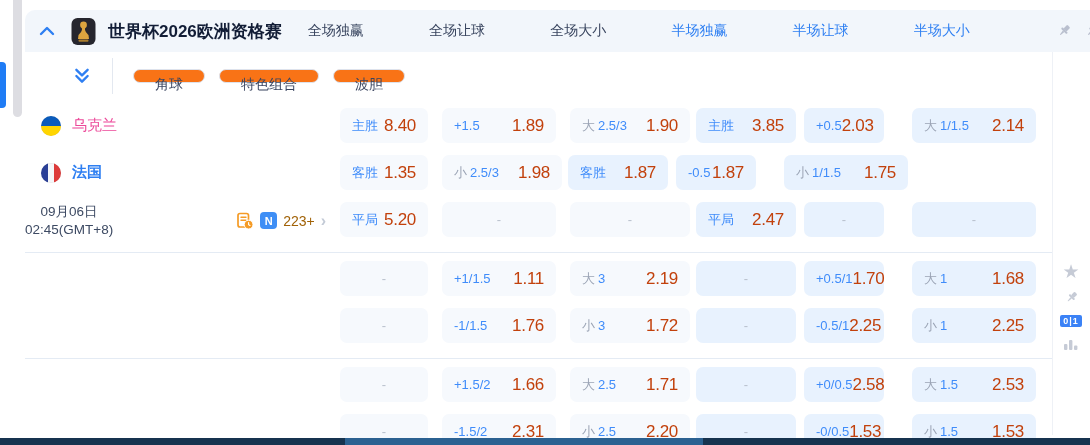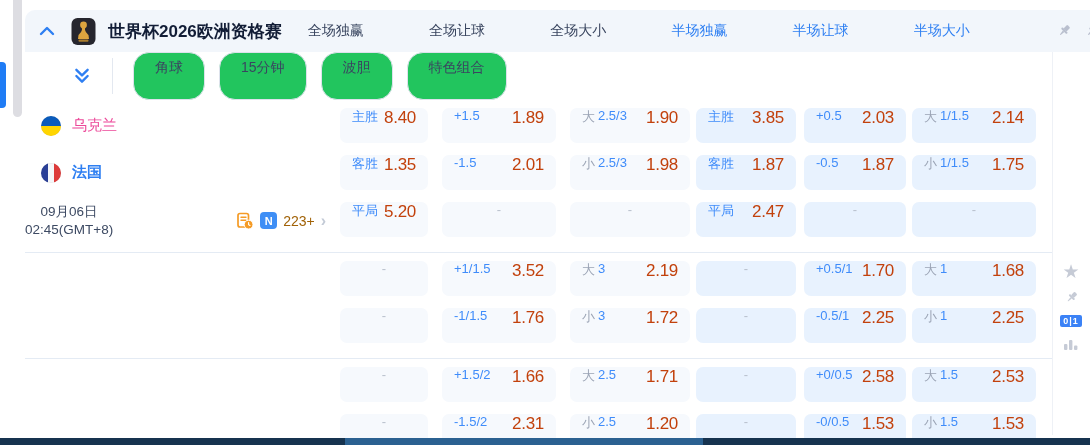--- a/index.html
+++ b/index.html
@@ -25,43 +25,43 @@
   .tab{font-size:14px;color:#38445e;cursor:pointer;white-space:nowrap;}
   .tab.active{color:#2e7ff2;}
   .header-pins{margin-left:auto;display:flex;gap:11px;margin-right:-10px;}
   .header-pins svg{display:block;}
 
   
   .filter-row{height:48px;display:flex;align-items:center;padding-left:48px;}
   .dchevron{width:18px;height:18px;display:flex;cursor:pointer;}
   .fdivider{width:1px;height:36px;background:#e3e8f0;margin-left:21px;}
   .pills{display:flex;gap:14px;margin-left:20px;}
-  .pill{height:48px;line-height:28px;box-sizing:border-box;border:1px solid #dde2ec;border-radius:16px;
-        padding:0 21px;font-size:14px;color:#3a4560;background:#22c55e;cursor:pointer;white-space:nowrap;}
+  .pill{height:14px;line-height:28px;box-sizing:border-box;border:1px solid #dde2ec;border-radius:16px;
+        padding:0 21px;font-size:14px;color:#3a4560;background:#f97316;cursor:pointer;white-space:nowrap;}
 
   
   .grid{position:relative;}
   .block{display:flex;}
   .info-col{width:315px;flex:none;padding-top:8px;box-sizing:border-box;}
   .odds-group{flex:none;display:flex;flex-direction:column;padding:8px 0 15px;}
   .odds-row{display:flex;height:35px;margin-bottom:12px;}
   .odds-row:last-child{margin-bottom:0;}
-  .cell{height:35px;border-radius:7px;display:flex;align-items:flex-start;padding:0 12px;box-sizing:border-box;cursor:pointer;}
+  .cell{height:35px;border-radius:7px;display:flex;align-items:center;padding:0 12px;box-sizing:border-box;cursor:pointer;}
   .cell.light{background:#f6f9fd;}
   .cell.tinted{background:#e8f2fe;}
   .cell .pre{color:#9ba4b5;font-size:13px;margin-right:3px;}
   .cell .lab{color:#3f8cfa;font-size:13px;white-space:nowrap;}
   .cell .val{margin-left:auto;color:#c2410c;font-size:17px;font-weight:400;letter-spacing:-0.3px;}
   .cell.empty{justify-content:center;}
   .dash{color:#b9c1cd;font-size:13px;}
   .c0{width:88px;margin-right:14px;}
   .c1{width:114px;margin-right:14px;}
   .c2{width:120px;margin-right:6px;}
   .c3{width:100px;margin-right:8px;}
-  .c4{width:102px;margin-right:6px;}
+  .c4{width:80px;margin-right:28px;}
   .c5{width:124px;margin-right:0;}
   .hdivider{height:1px;background:#e4ebf4;margin-right:38px;}
 
   
   .team-row{height:35px;margin-bottom:12px;display:flex;align-items:center;padding-left:16px;}
   .flag{width:20px;height:20px;border-radius:50%;margin-right:11px;flex:none;box-shadow:inset 0 0 0 0.5px rgba(0,0,0,.08);}
   .flag.ua{background:linear-gradient(#0a5bbb 50%,#ffd500 50%);}
   .flag.fr{background:linear-gradient(90deg,#2a3f96 0 34%,#f5f6f8 34% 66%,#dd3a3a 66% 100%);}
   .team-name{font-size:15px;color:#ec4899;}
   .team-name.away{color:#2e7ff2;font-weight:700;}
@@ -136,23 +136,22 @@
   <div class="filter-row">
     <div class="dchevron">
       <svg width="18" height="18" viewBox="0 0 16 16">
           <polyline points="3,2.5 8,7.5 13,2.5" fill="none" stroke="#2e7ff2" stroke-width="2.1" stroke-linecap="round" stroke-linejoin="round"></polyline>
           <polyline points="3,8 8,13 13,8" fill="none" stroke="#2e7ff2" stroke-width="2.1" stroke-linecap="round" stroke-linejoin="round"></polyline>
         </svg>
     </div>
     <div class="fdivider"></div>
     <div class="pills">
         <div class="pill">角球</div>
-        <div class="pill">15分钟</div>
+        <div class="pill">特色组合</div>
         <div class="pill">波胆</div>
-        <div class="pill">特色组合</div>
       </div>
   </div>
 
   <div class="grid">
     <div class="block">
       <div class="info-col">
         <div class="team-row">
           <span class="flag ua"></span>
           <span class="team-name">乌克兰</span>
         </div>
@@ -205,24 +204,20 @@
               <span class="pre">大</span>
               <span class="lab">1/1.5</span>
               <span class="val">2.14</span>
             </div>
           </div>
           <div class="odds-row">
             <div class="cell c0 light">
               <span class="lab">客胜</span>
               <span class="val">1.35</span>
             </div>
-            <div class="cell c1 light">
-              <span class="lab">-1.5</span>
-              <span class="val">2.01</span>
-            </div>
             <div class="cell c2 light">
               <span class="pre">小</span>
               <span class="lab">2.5/3</span>
               <span class="val">1.98</span>
             </div>
             <div class="cell c3 tinted">
               <span class="lab">客胜</span>
               <span class="val">1.87</span>
             </div>
             <div class="cell c4 tinted">
@@ -262,21 +257,21 @@
     <div class="hdivider"></div>
     <div class="block">
       <div class="info-col"></div>
       <div class="odds-group">
           <div class="odds-row">
             <div class="cell c0 light empty">
               <span class="dash">-</span>
             </div>
             <div class="cell c1 light">
               <span class="lab">+1/1.5</span>
-              <span class="val">3.52</span>
+              <span class="val">1.11</span>
             </div>
             <div class="cell c2 light">
               <span class="pre">大</span>
               <span class="lab">3</span>
               <span class="val">2.19</span>
             </div>
             <div class="cell c3 tinted empty">
               <span class="dash">-</span>
             </div>
             <div class="cell c4 tinted">
@@ -351,21 +346,21 @@
             <div class="cell c0 light empty">
               <span class="dash">-</span>
             </div>
             <div class="cell c1 light">
               <span class="lab">-1.5/2</span>
               <span class="val">2.31</span>
             </div>
             <div class="cell c2 light">
               <span class="pre">小</span>
               <span class="lab">2.5</span>
-              <span class="val">1.20</span>
+              <span class="val">2.20</span>
             </div>
             <div class="cell c3 tinted empty">
               <span class="dash">-</span>
             </div>
             <div class="cell c4 tinted">
               <span class="lab">-0/0.5</span>
               <span class="val">1.53</span>
             </div>
             <div class="cell c5 tinted">
               <span class="pre">小</span>

